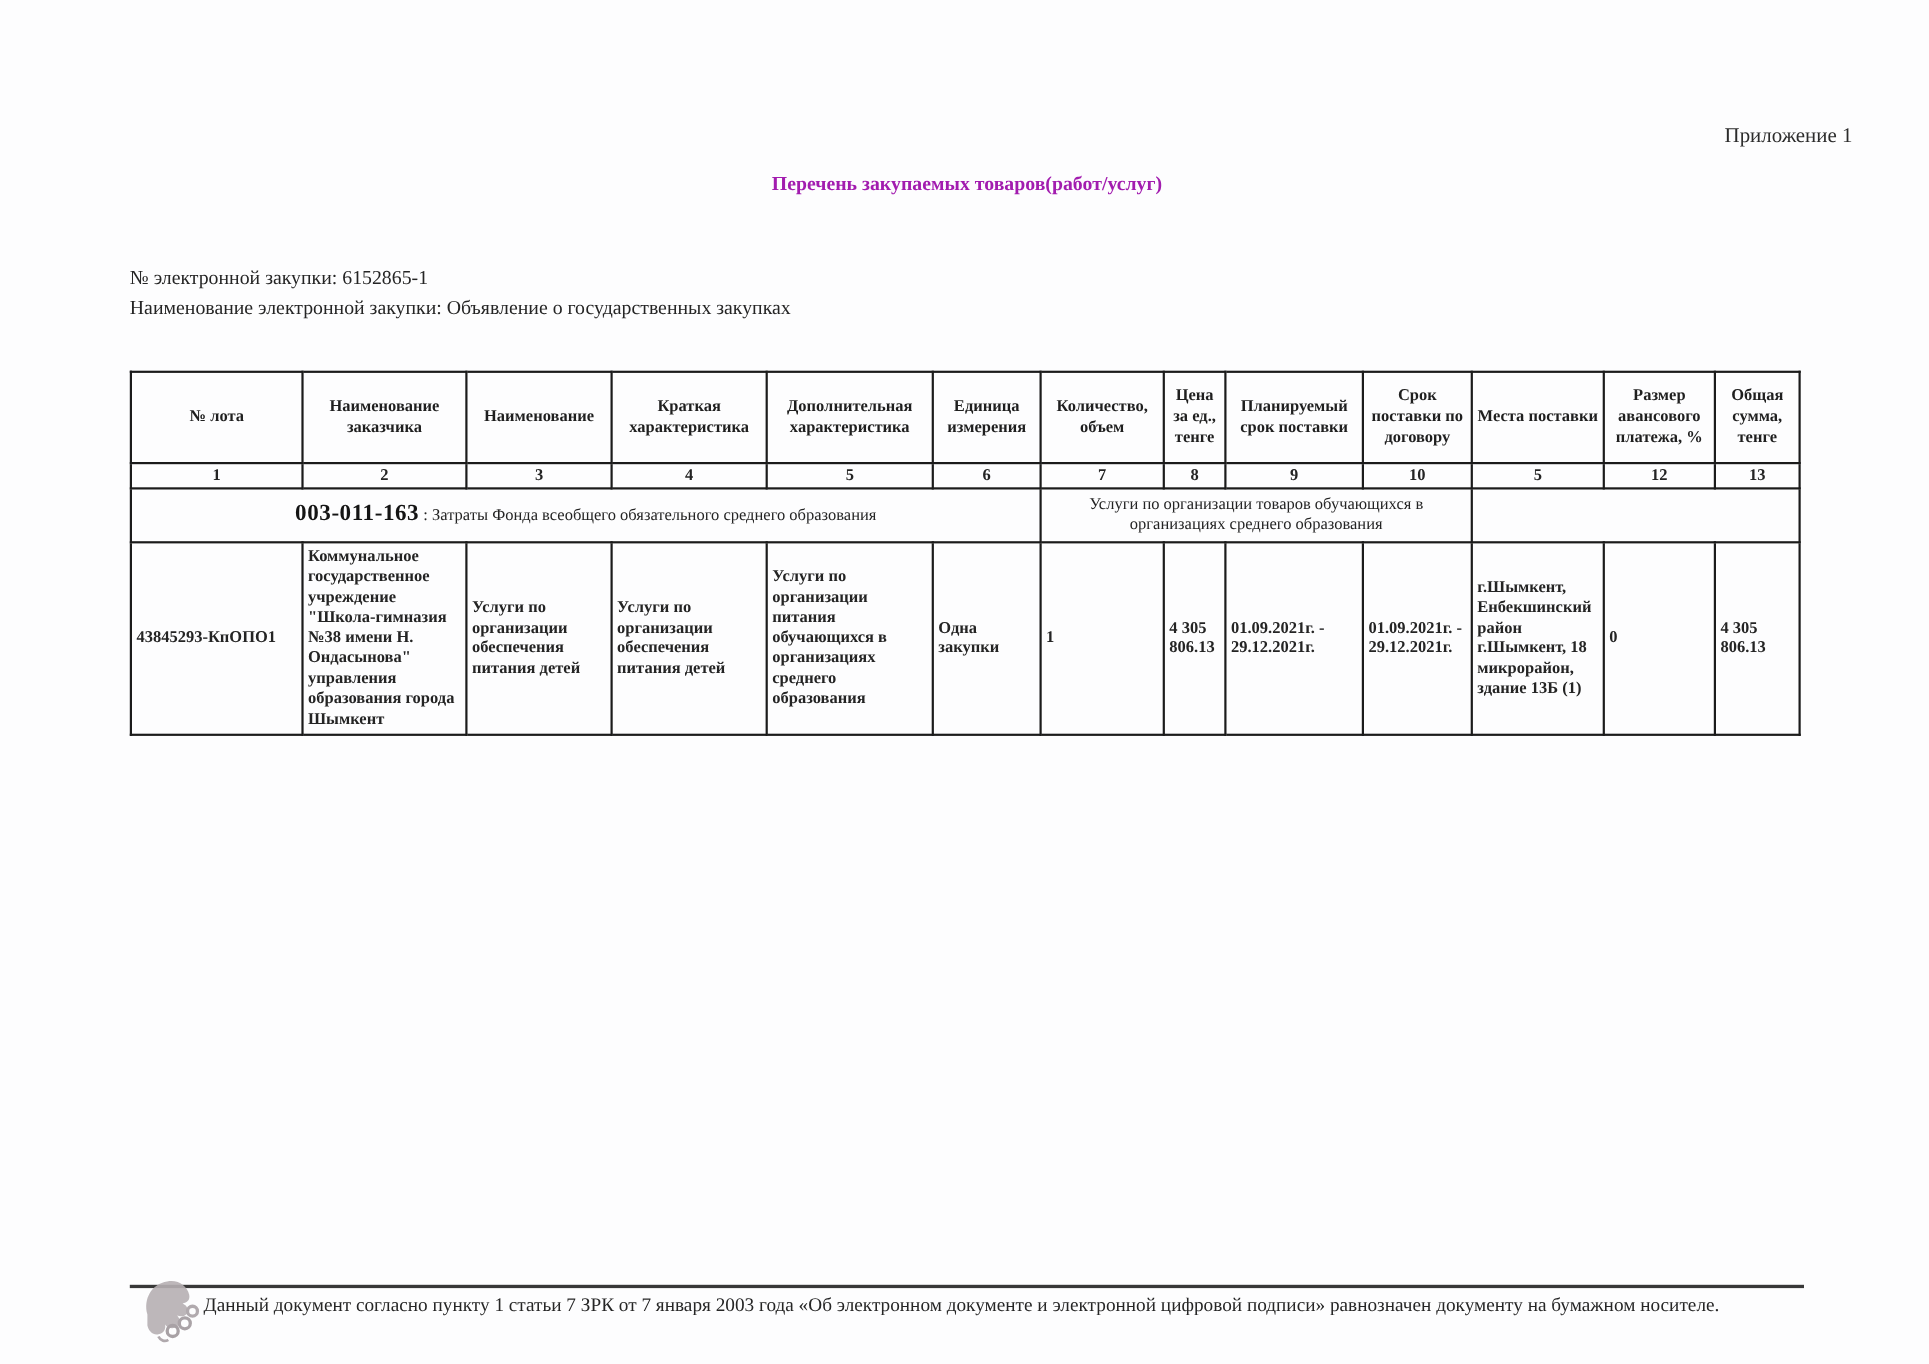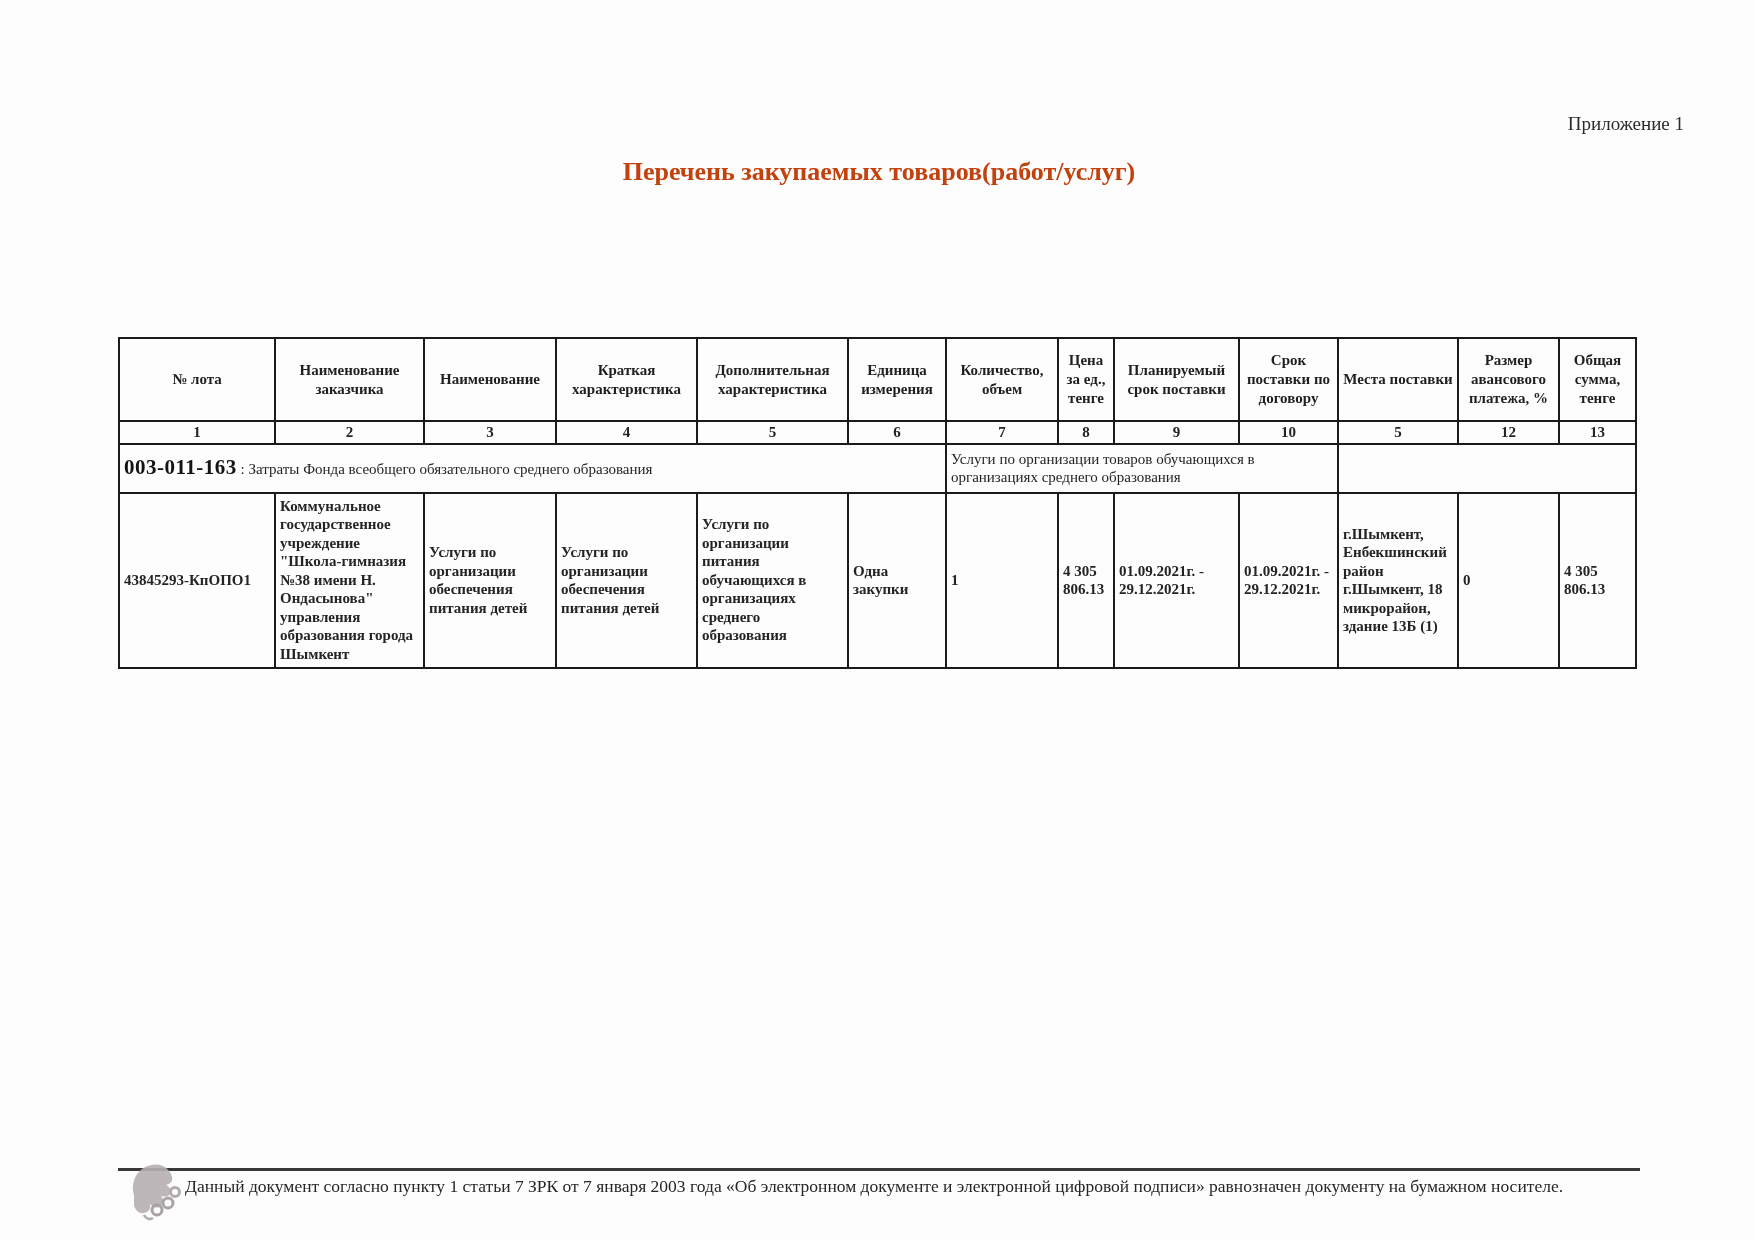--- a/index.html
+++ b/index.html
@@ -20,23 +20,23 @@
     font-size: 19px;
     color: #2c2c2c;
   }
   .title {
     position: absolute;
     top: 157px;
     left: 118px;
     width: 1522px;
     margin: 0;
     text-align: center;
-    font-size: 26px;
-    font-weight: bold;
-    color: #c2410c;
+    font-size: 18px;
+    font-weight: bold;
+    color: #a21caf;
   }
   .meta {
     position: absolute;
     top: 239px;
     left: 118px;
     width: 1522px;
     font-size: 18px;
     line-height: 27px;
     color: #252525;
   }
@@ -69,21 +69,21 @@
     height: 18px;
     text-align: center;
     vertical-align: middle;
     font-weight: bold;
     font-size: 15px;
     padding: 1px 2px;
   }
   tr.category-row td {
     height: 43px;
     vertical-align: middle;
-    text-align: left;
+    text-align: center;
     margin-left: 38px;
   }
   .cat-code {
     font-size: 21px;
     font-weight: bold;
     letter-spacing: 0.5px;
     color: #141414;
   }
   .cat-desc { font-size: 15px; }
   tr.data-row td {
@@ -121,20 +121,24 @@
 </style>
 </head>
 <body>
 
 <div class="page">
 
   <div class="appendix">Приложение 1</div>
 
   <h1 class="title">Перечень закупаемых товаров(работ/услуг)</h1>
 
+  <div class="meta">
+    <div>№ электронной закупки: 6152865-1</div>
+    <div>Наименование электронной закупки: Объявление о государственных закупках</div>
+  </div>
 
   <table class="ptable">
     <colgroup>
       <col style="width:156px">
         <col style="width:149px">
         <col style="width:132px">
       <col style="width:141px">
         <col style="width:151px">
         <col style="width:98px">
       <col style="width:112px">

